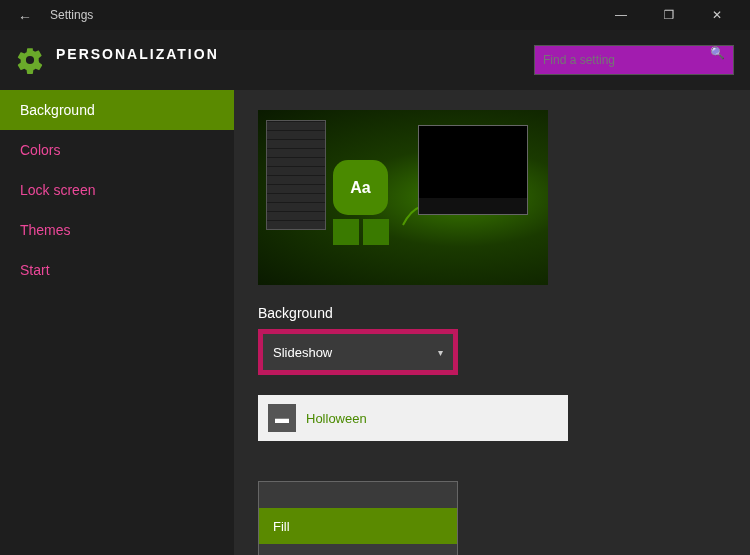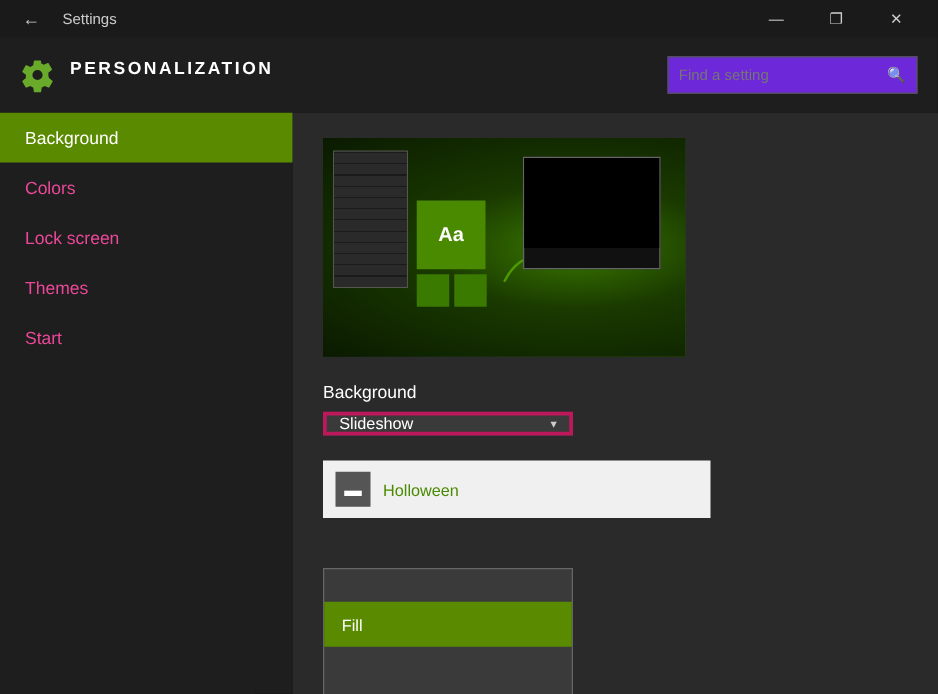--- a/index.html
+++ b/index.html
@@ -86,22 +86,21 @@
       color: #6aaa2a;
     }
     .header-title {
       font-size: 14px;
       font-weight: 600;
       letter-spacing: 2px;
       color: #fff;
     }
     .search-box {
       display: flex;
-      align-items: center;
-      background: #6d28d9;
+      background: #a21caf;
       border: 1px solid #555;
       width: 200px;
       height: 30px;
       padding: 0 8px;
     }
     .search-input {
       background: transparent;
       border: none;
       color: #ccc;
       font-size: 12px;
@@ -195,20 +194,21 @@
       width: 55px;
       height: 55px;
       background: #4a8a00;
       display: flex;
       align-items: center;
       justify-content: center;
       font-size: 16px;
       color: #fff;
       font-weight: bold;
       margin-bottom: 4px;
+      border-radius: 15px;
     }
     .preview-tile-small-row {
       display: flex;
       gap: 4px;
     }
     .preview-tile-small {
       width: 26px;
       height: 26px;
       background: #3a7a00;
     }
@@ -251,23 +251,23 @@
       color: #fff;
       margin-bottom: 8px;
     }
     .dropdown-container {
       position: relative;
       width: 200px;
       margin-bottom: 20px;
     }
     .dropdown {
       width: 100%;
-      height: 19px;
+      height: 46px;
       background: #3a3a3a;
-      border: 3px solid #be185d;
+      border: 5px solid #be185d;
       color: #fff;
       font-size: 13px;
       padding: 0 10px;
       display: flex;
       align-items: center;
       justify-content: space-between;
       cursor: pointer;
     }
     .dropdown-arrow {
       font-size: 10px;

